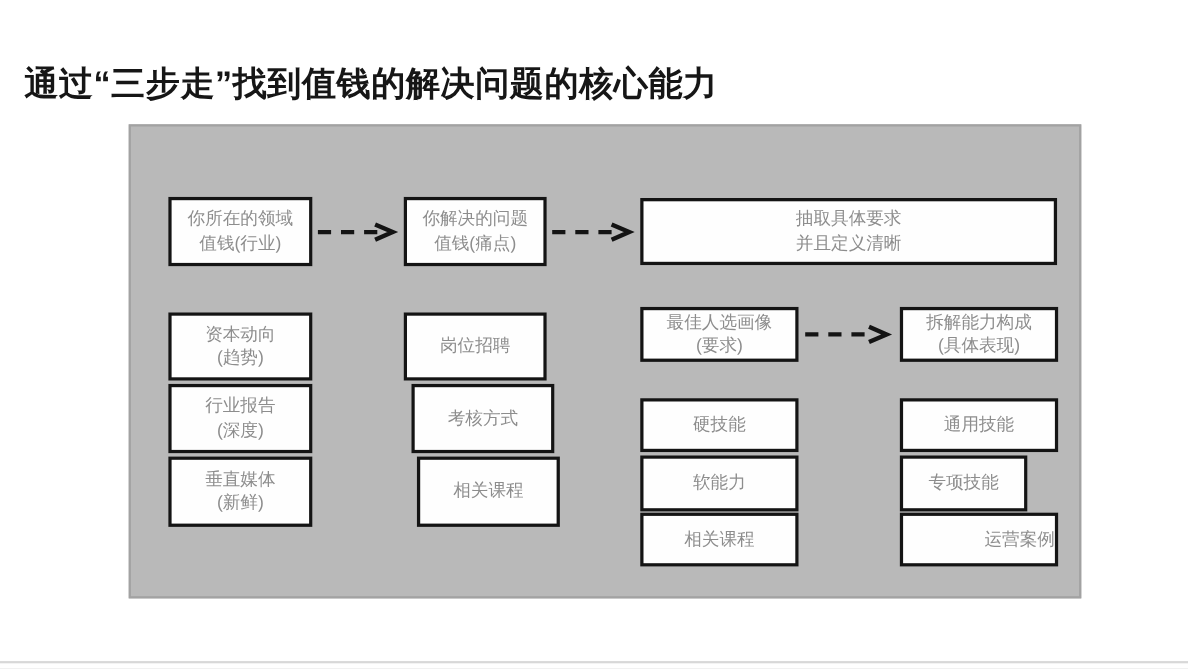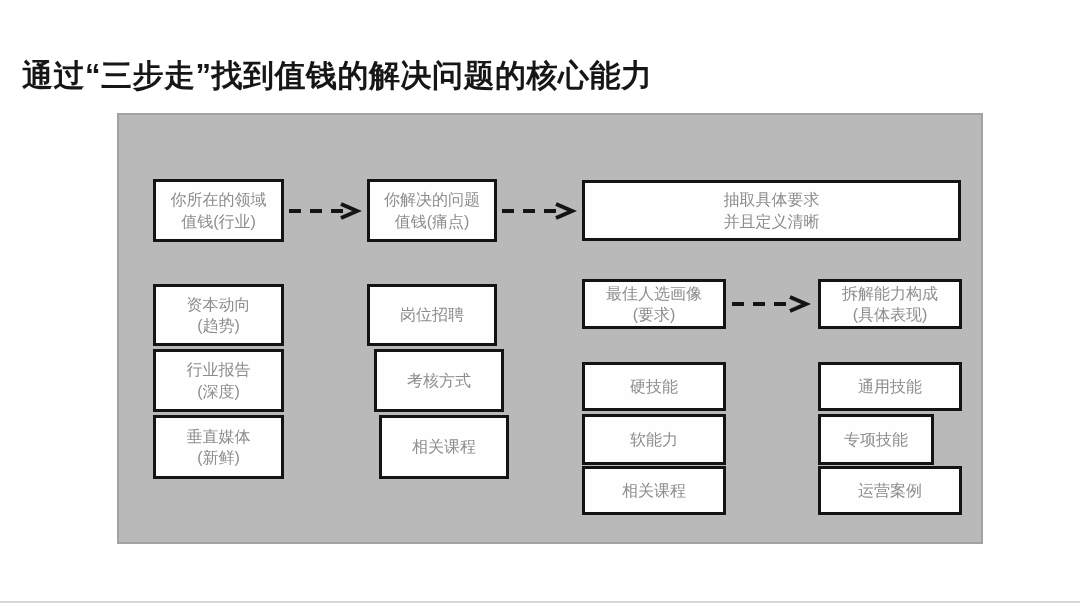--- a/index.html
+++ b/index.html
@@ -124,20 +124,20 @@
     <div class="box" style="left:463px; top:351px; width:144px; height:49px;">
       <span>相关课程</span>
     </div>
 
     <div class="box" style="left:699px; top:247px; width:144px; height:49px;">
       <span>通用技能</span>
     </div>
     <div class="box" style="left:699px; top:299px; width:116px; height:51px;">
       <span>专项技能</span>
     </div>
-    <div class="box" style="left:699px; top:351px; width:144px; height:49px;">
+    <div class="box" style="left:699px; top:351px; width:144px; height:49px;align-items:flex-end;">
       <span>运营案例</span>
     </div>
 
   </div>
 
   <div class="bottom-divider"></div>
 </div>
 
 </body></html>

